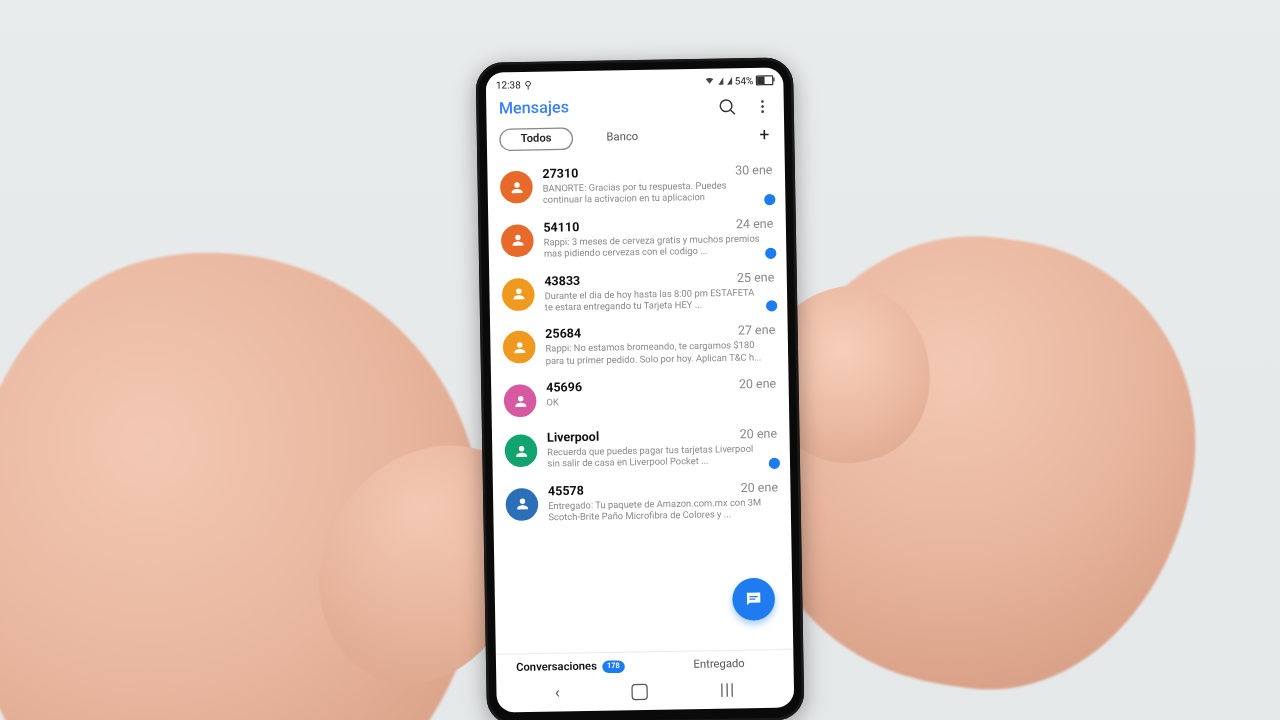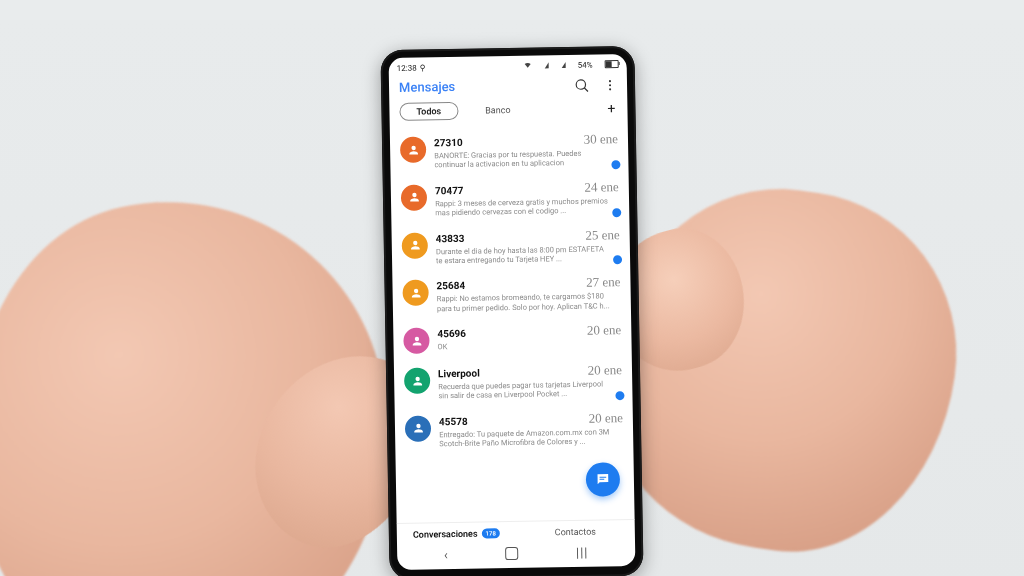--- a/index.html
+++ b/index.html
@@ -46,21 +46,21 @@
   .statusbar {
     height: 16px;
     display: flex;
     align-items: center;
     justify-content: space-between;
     padding: 2px 8px 0 8px;
     font-size: 8px;
     color: #222;
   }
   .status-left { display: flex; align-items: center; gap: 3px; }
-  .status-right { display: flex; align-items: center; gap: 12px; }
+  .status-right { display: flex; align-items: center; gap: 2px; }
   .tri {
     width: 0; height: 0;
     border-left: 4px solid transparent;
     border-right: 0 solid transparent;
     border-bottom: 6px solid #444;
     margin-left: 1px;
   }
   .batt {
     display: inline-block;
     width: 12px; height: 6px;
@@ -144,25 +144,24 @@
   .avatar svg { width:13px; height:13px; fill:#fff; }
   .content { flex:1; min-width:0; }
   .line1 { display:flex; justify-content:space-between; align-items:baseline; }
   .sender {
     font-size: 10px;
     font-weight: 700;
     color:#111;
     white-space:nowrap;
   }
   .date {
-    font-size: 13px;
+    font-size: 10px;
     color:#888;
     white-space:nowrap;
     margin-left:6px;
-    font-family:Liberation Serif, serif;
   }
   .preview {
     font-size: 7.5px;
     color:#8a8a8a;
     line-height: 1.25;
     display:-webkit-box;
     -webkit-line-clamp:2;
     -webkit-box-orient:vertical;
     overflow:hidden;
     margin-top:1px;
@@ -349,21 +348,21 @@
           </div>
           <div class="item-wrap">
             <div class="item">
               <div class="avatar" style="background: rgb(232, 106, 42);">
                 <svg viewBox="0 0 24 24">
                   <path d="M12 12a4 4 0 1 0-4-4 4 4 0 0 0 4 4zm0 2c-3 0-8 1.5-8 4.5V20h16v-1.5C20 15.5 15 14 12 14z"></path>
                 </svg>
               </div>
               <div class="content">
                 <div class="line1">
-                  <span class="sender">70477</span>
+                  <span class="sender">54110</span>
                   <span class="date">24 ene</span>
                 </div>
                 <div class="preview">Rappi: 3 meses de cerveza gratis y muchos premios mas pidiendo cervezas con el codigo ...</div>
               </div>
             </div>
             <div class="unread"></div>
           </div>
           <div class="item-wrap">
             <div class="item">
               <div class="avatar" style="background: rgb(239, 154, 31);">
@@ -455,21 +454,21 @@
             <rect x="7" y="11" width="7" height="1.5" fill="#1e7cf0"></rect>
           </svg>
       </div>
 
       <div class="bottom-tabs">
         <div class="bt active">
           <span>Conversaciones</span>
           <span class="badge">178</span>
         </div>
         <div class="bt">
-          <span>Contactos</span>
+          <span>Entregado</span>
         </div>
       </div>
 
       <div class="navbar">
         <span class="nav-back">‹</span>
         <span class="nav-home"></span>
         <span class="nav-recent">|||</span>
       </div>
 
     </div>

